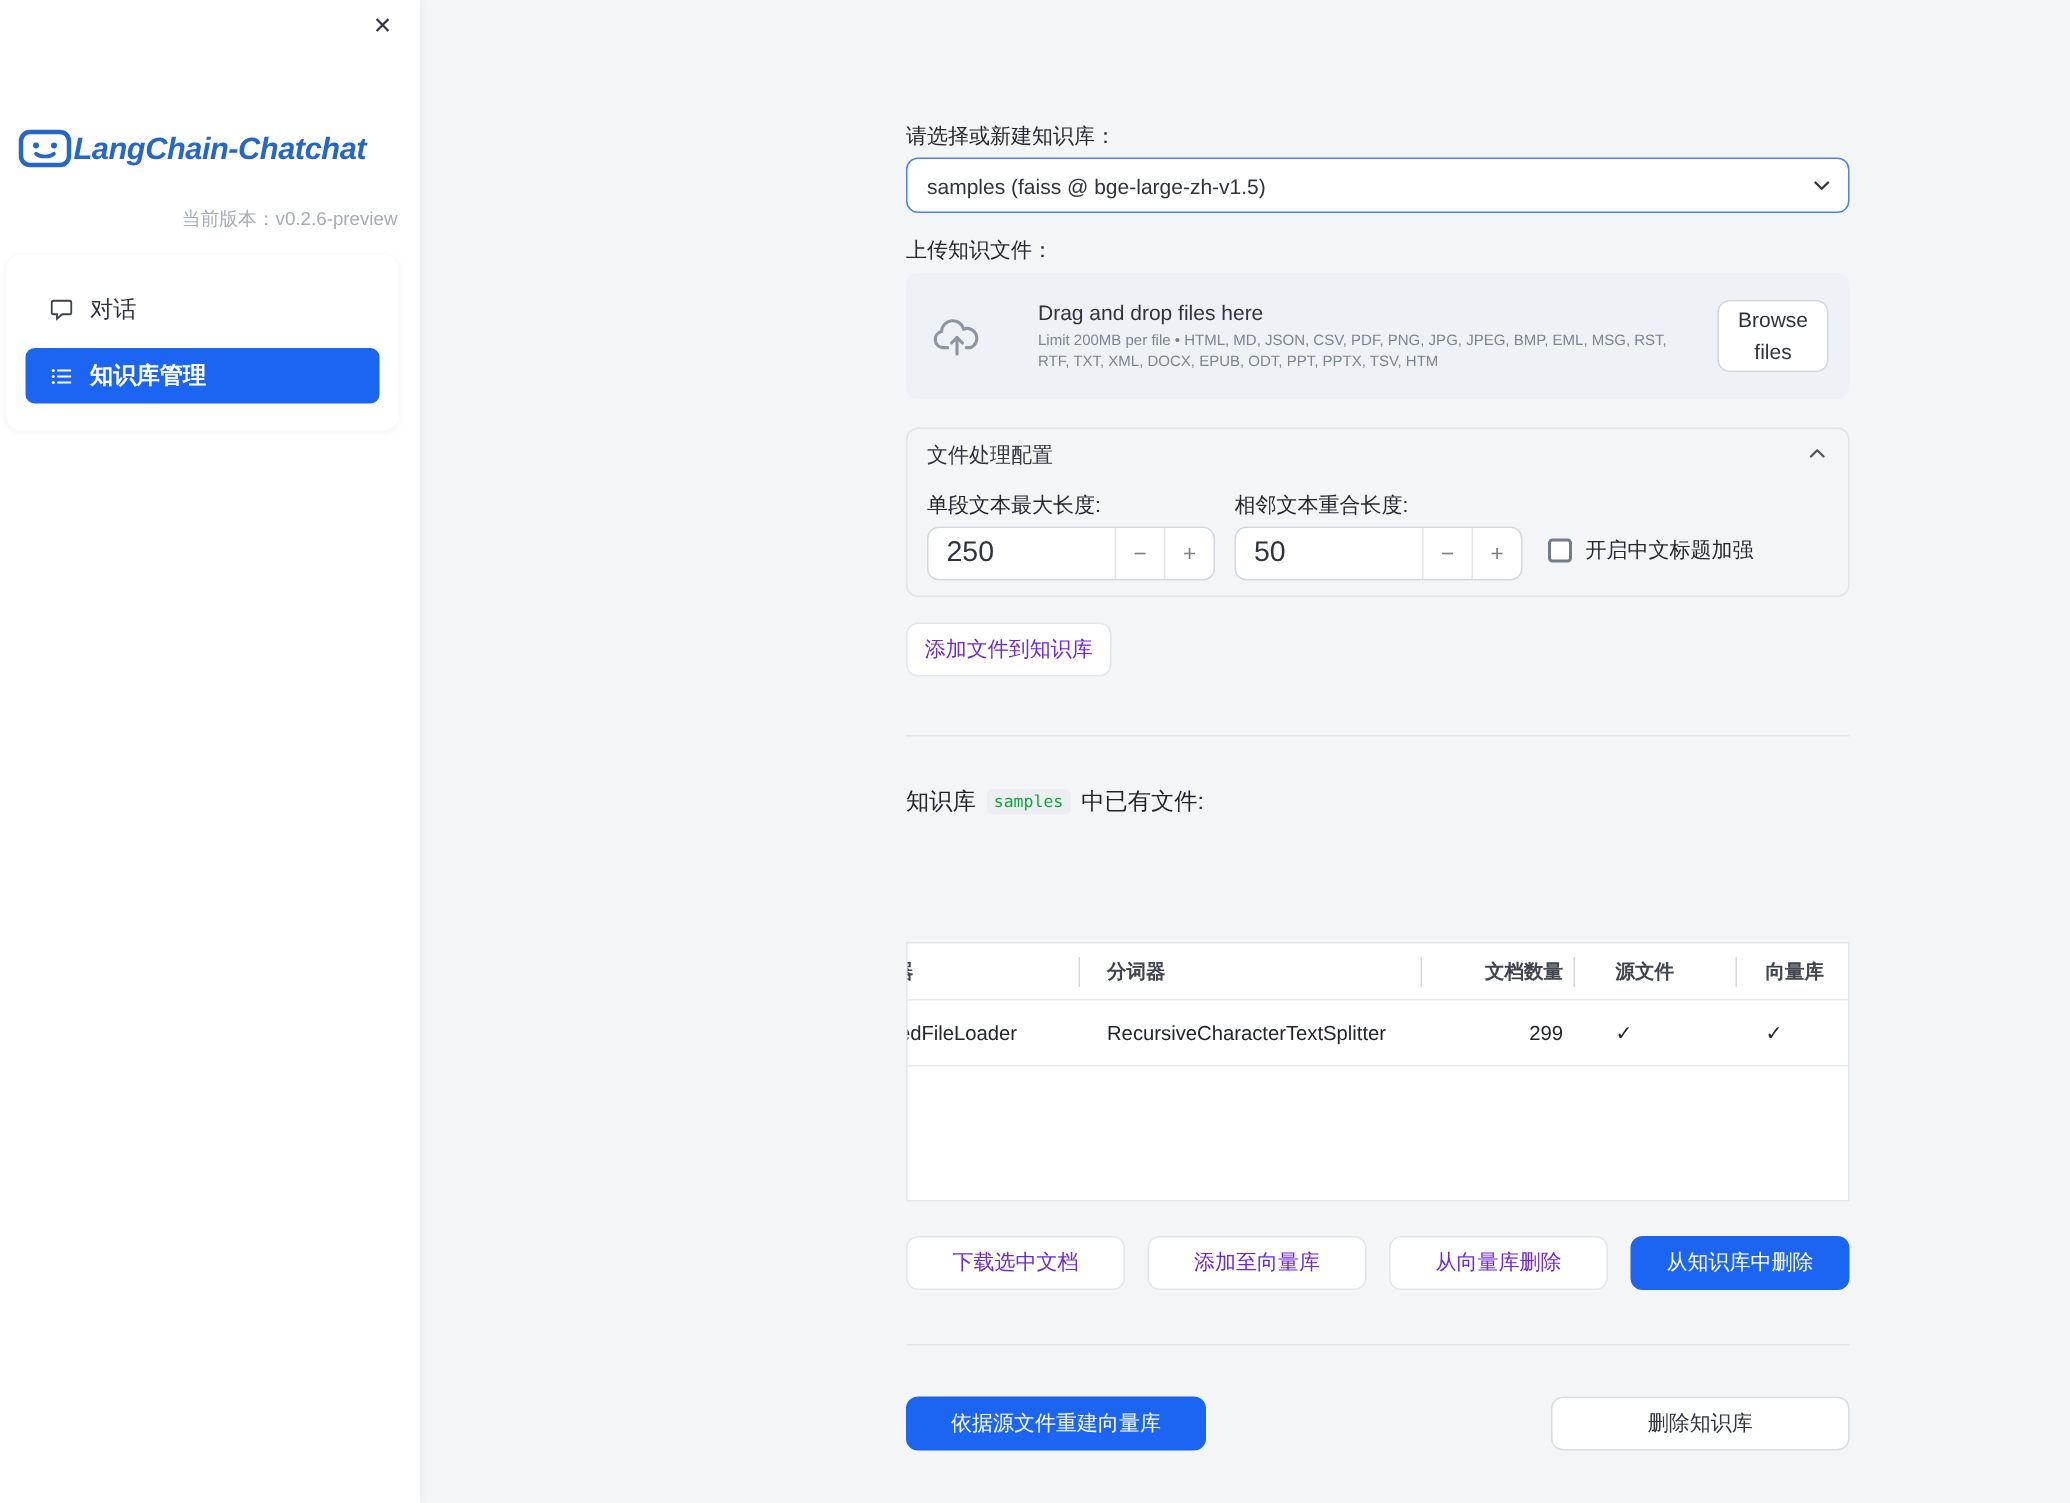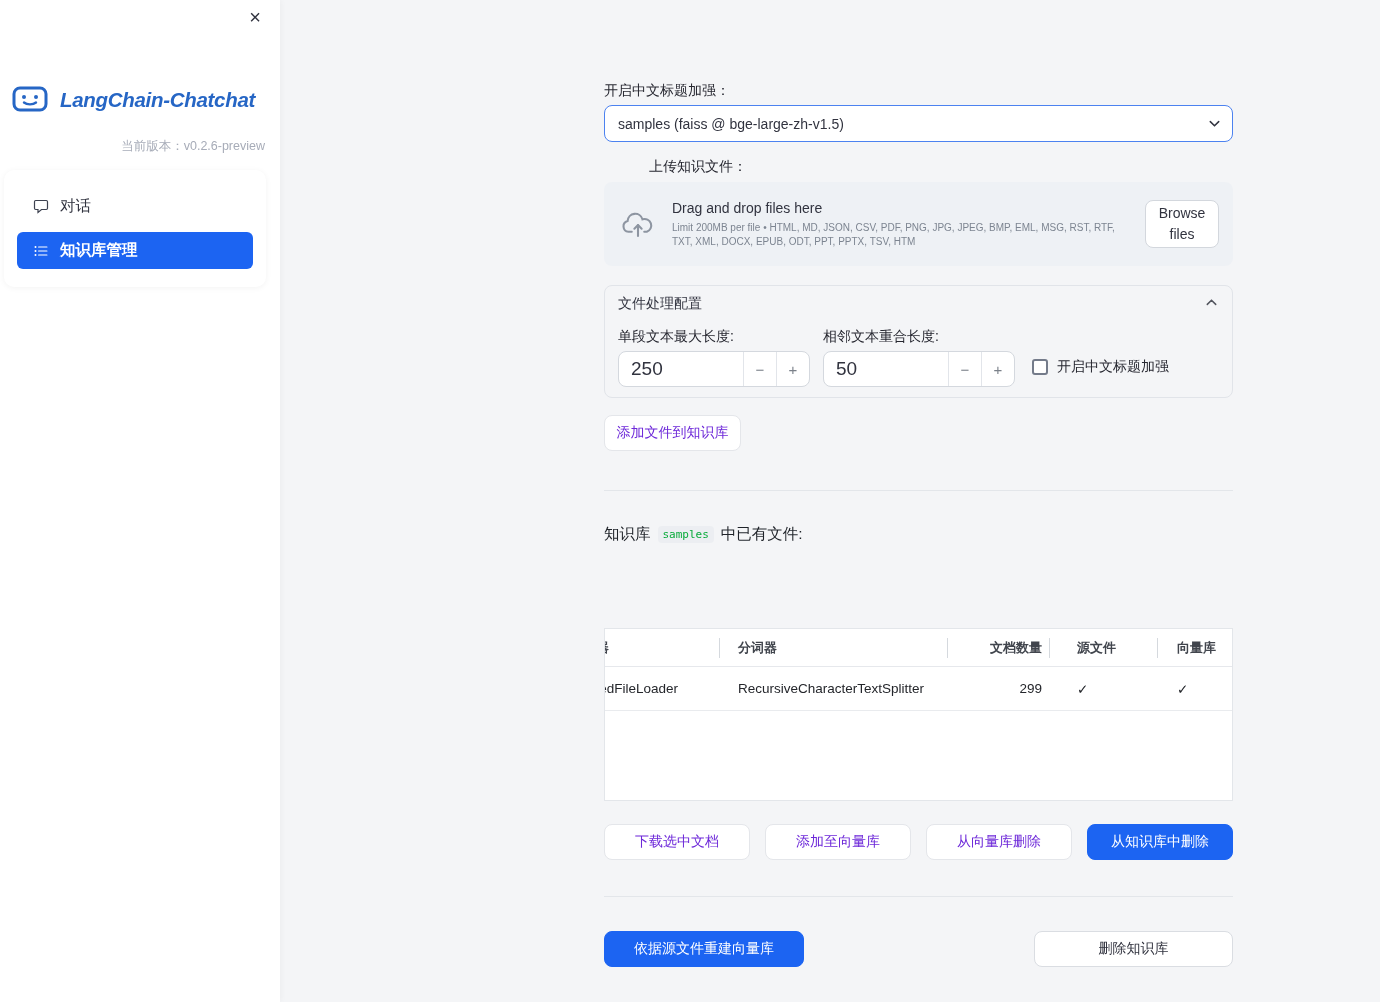--- a/index.html
+++ b/index.html
@@ -18,21 +18,21 @@
     background:#ffffff;
     box-shadow: 1px 0 6px rgba(0,0,0,0.04);
   }
   .close-btn {
     position:absolute; top:6px; right:14px;
     font-size:20px; line-height:22px; color:#31333f; cursor:pointer;
     width:22px; text-align:center;
   }
   .logo-row {
     position:absolute; top:86px; left:12px; right:10px;
-    display:flex; align-items:center; gap:12px;
+    display:flex; align-items:center; gap:1px;
   }
   .logo-text {
     font-size:20.5px; font-weight:bold; font-style:italic;
     color:#2666c5; letter-spacing:-0.3px; white-space:nowrap;
   }
   .version {
     position:absolute; top:138px; right:15px; left:15px;
     text-align:right; font-size:12.5px; color:#a7acb8;
   }
   .menu {
@@ -51,34 +51,34 @@
     margin-top:4px; font-weight:bold;
   }
   .mi-icon { display:inline-flex; width:16px; height:16px; }
 
   
   .content { position:absolute; left:604px; top:0; width:629px; height:1002px; }
   .content > * { position:absolute; }
 
   .field-label { font-size:14px; color:#262730; }
   .lbl-select { top:82px; left:0; }
-  .lbl-upload { top:158px; left:0;margin-left:45px; }
+  .lbl-upload { top:158px; left:0; }
 
   .selectbox {
     top:105px; left:0; width:629px; height:37px;
     background:#ffffff; border:1px solid #4c82f0; border-radius:8px;
     display:flex; align-items:center; padding:0 10px 0 13px; cursor:pointer;
   }
   .select-value { flex:1; font-size:14px; color:#31333f; }
   .select-caret { display:inline-flex; }
 
   .dropzone {
     top:182px; left:0; width:629px; height:84px;
     background:#eef1f5; border-radius:8px;
-    display:flex; align-items:center; padding:0 14px 0 16px;
+    display:flex; align-items:center; padding:0 14px 0 16px;gap:20px;
   }
   .cloud { display:inline-flex; margin-right:16px; flex:none; }
   .dz-text { flex:1; padding-right:10px; }
   .dz-title { font-size:14px; color:#31333f; margin-bottom:5px; }
   .dz-limit { font-size:10px; color:#7d8591; line-height:1.35; }
   .browse {
     flex:none; width:74px; height:48px;
     background:#ffffff; border:1px solid #d3d7dd; border-radius:8px;
     font-family:inherit; font-size:14px; color:#31333f; line-height:1.5;
     cursor:pointer;
@@ -218,21 +218,21 @@
           <circle cx="2.5" cy="12" r="1" fill="#ffffff"></circle>
             <rect x="5" y="11.4" width="9.5" height="1.2" rx="0.6" fill="#ffffff"></rect>
         </svg>
       </span>
       <span class="mi-label">知识库管理</span>
     </div>
   </nav>
 </aside>
 
 <main class="content">
-  <div class="field-label lbl-select">开启中文标题加强：</div>
+  <div class="field-label lbl-select">请选择或新建知识库：</div>
 
   <div class="selectbox">
     <span class="select-value">samples (faiss @ bge-large-zh-v1.5)</span>
     <span class="select-caret">
       <svg width="15" height="15" viewBox="0 0 16 16">
           <path d="M3.5 6l4.5 4.5L12.5 6" stroke="#31333f" stroke-width="1.6" fill="none" stroke-linecap="round" stroke-linejoin="round"></path>
         </svg>
     </span>
   </div>
 

